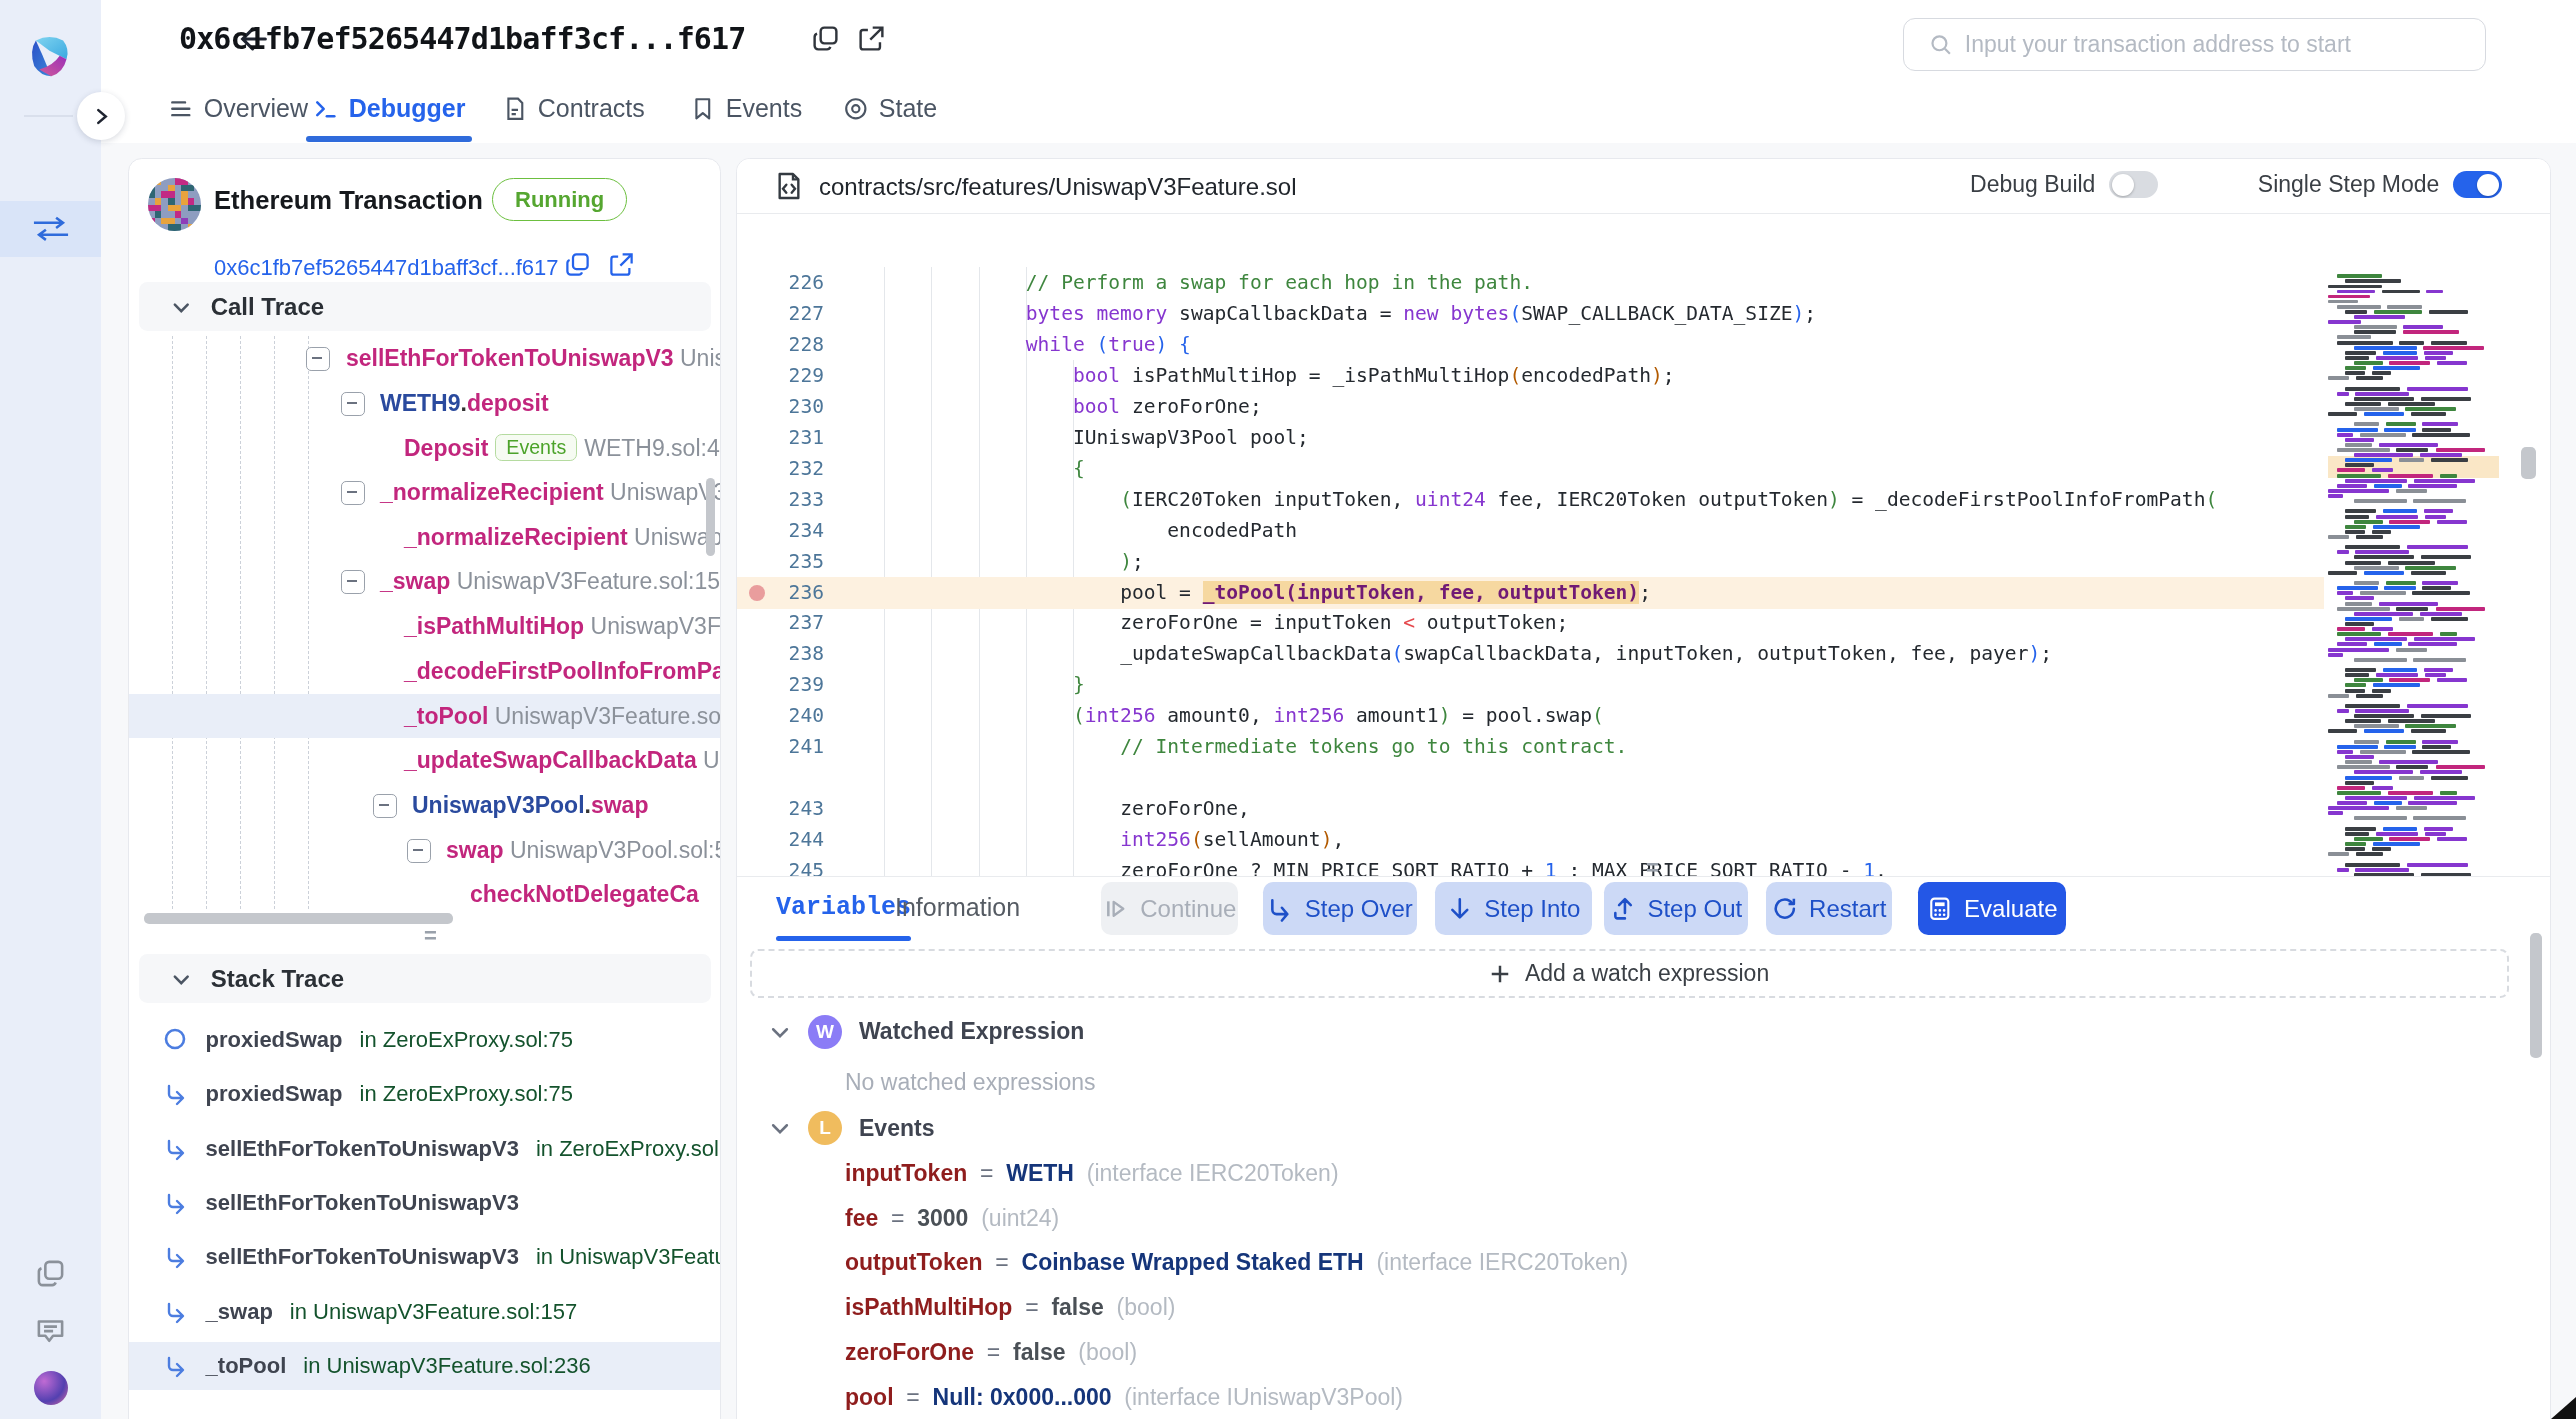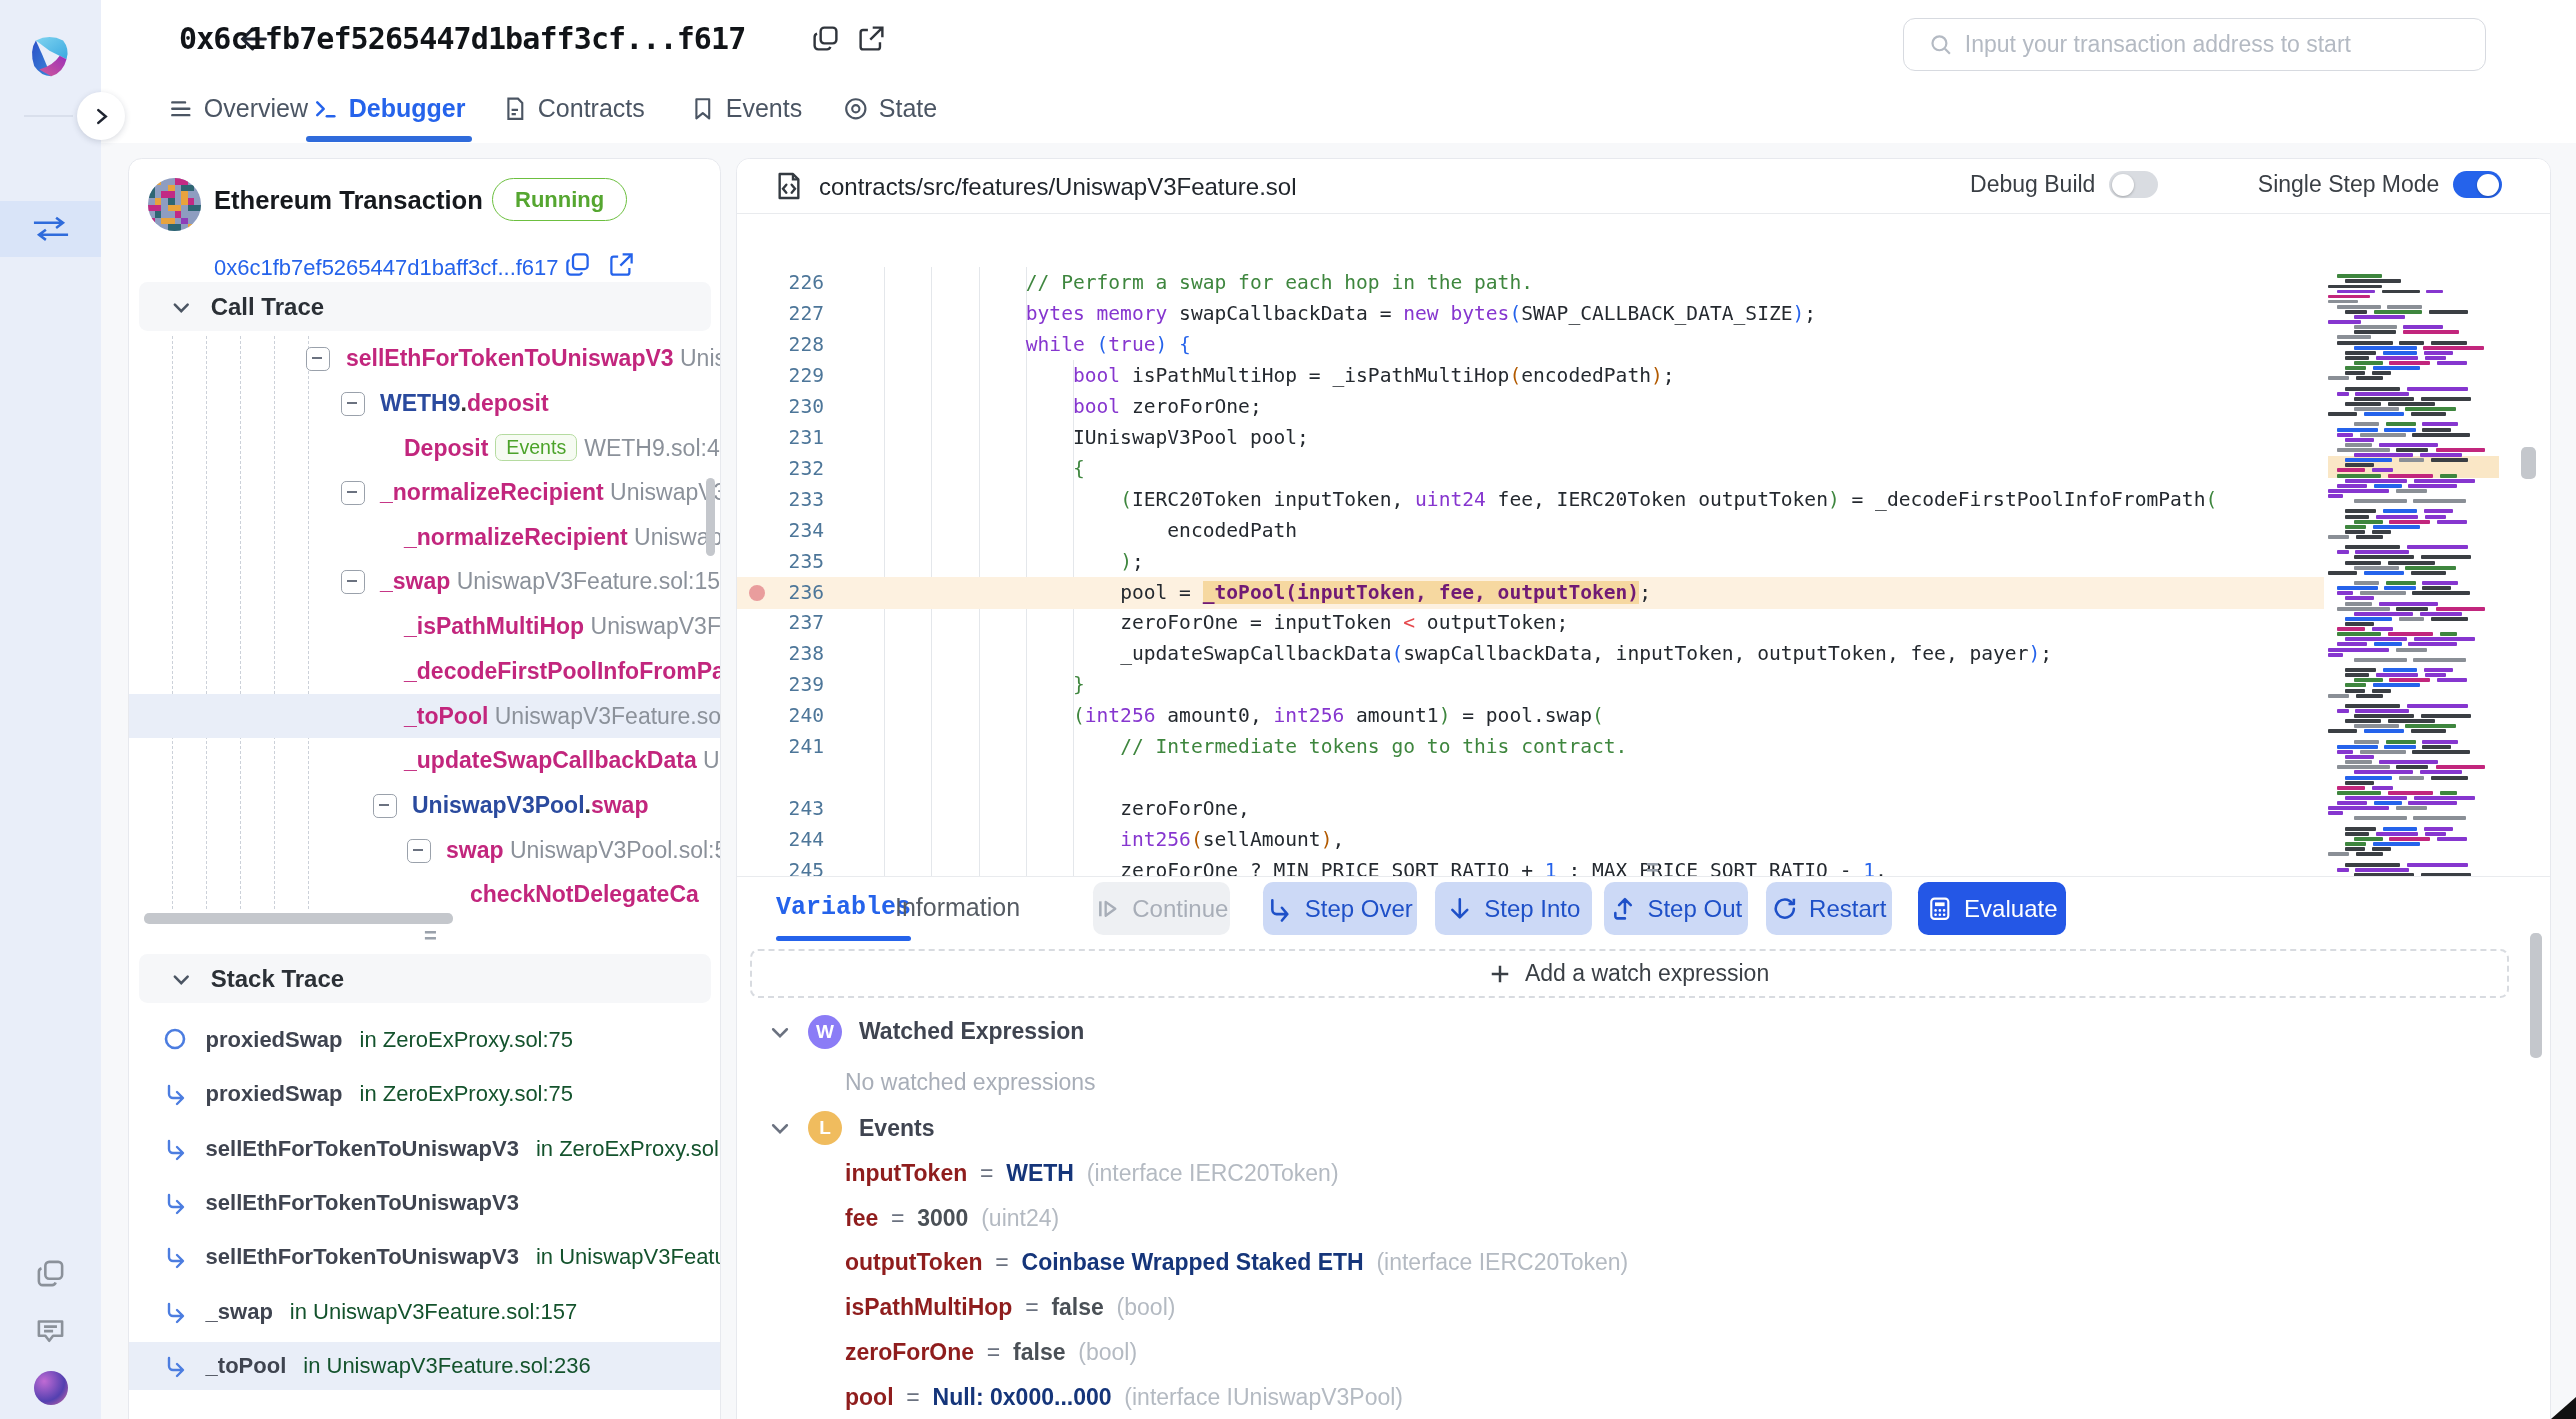--- a/index.html
+++ b/index.html
@@ -743,21 +743,21 @@
           <div class="cline" style="top: 641px;"><span class="num">245</span><span class="codetxt"><span>                        </span><span class="tk-p">zeroForOne ? MIN_PRICE_SQRT_RATIO + </span><span class="tk-n">1</span><span class="tk-p"> : MAX_PRICE_SQRT_RATIO - </span><span class="tk-n">1</span><span class="tk-p">,</span></span></div>
         </div>
       <div class="rhandle" style="left:909px; top:705px; z-index:6;">=</div>
 
       <div class="dbgbar">
         <div id="vtabs">
             <div class="vtab active" style="left: 39px; font-family: Liberation Mono, monospace;"><span>Variables</span><div class="underline"></div></div>
             <div class="vtab" style="left: 158px;"><span>Information</span></div>
           </div>
         <div id="dbg-buttons">
-            <div class="dbtn disabled" style="left: 356px; width: 137px;">
+            <div class="dbtn disabled" style="left: 364px; width: 137px;">
               <span>
                 <svg viewBox="0 0 24 24" width="24" height="24">
                   <path d="M5 5 v14" stroke="currentColor" stroke-width="2.4"></path>
                   <path d="M10 5.5 l9 6.5 -9 6.5 z" fill="none" stroke="currentColor" stroke-width="2.2" stroke-linejoin="round"></path>
                 </svg>
               </span>
               <span>Continue</span>
             </div>
             <div class="dbtn normal" style="left: 526px; width: 154px;">
               <span>

